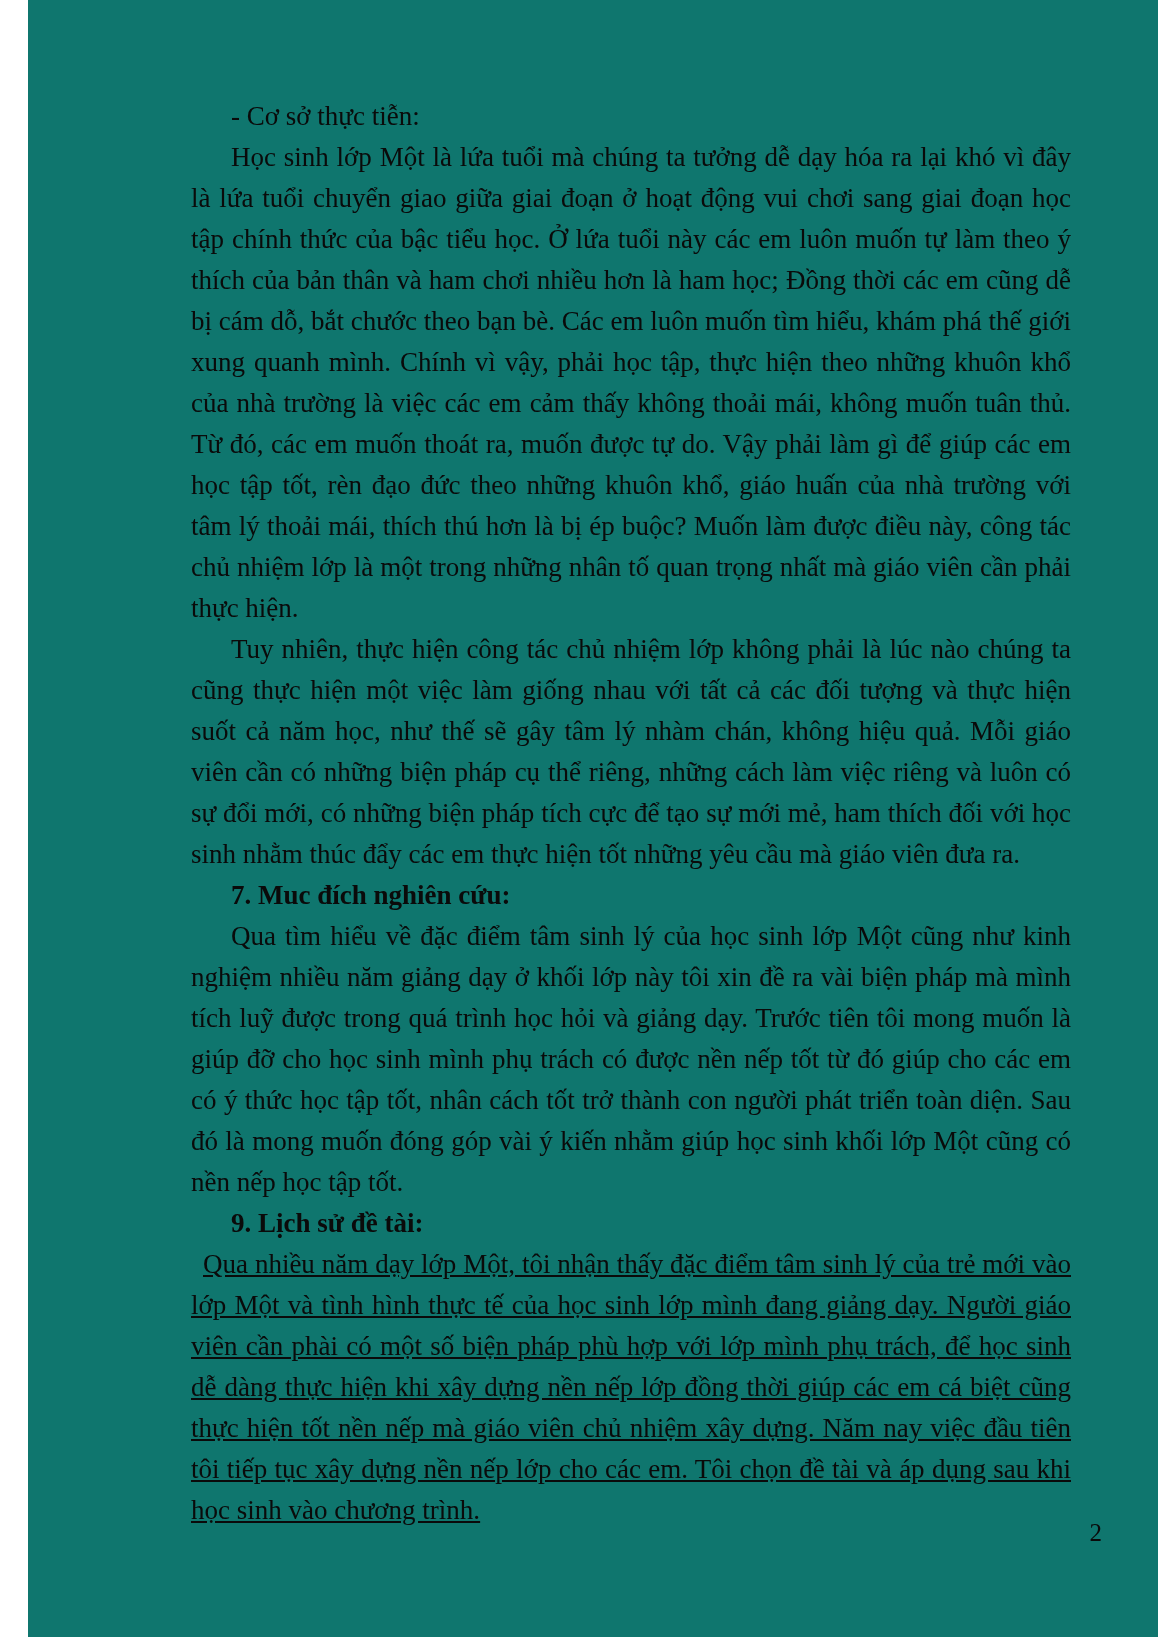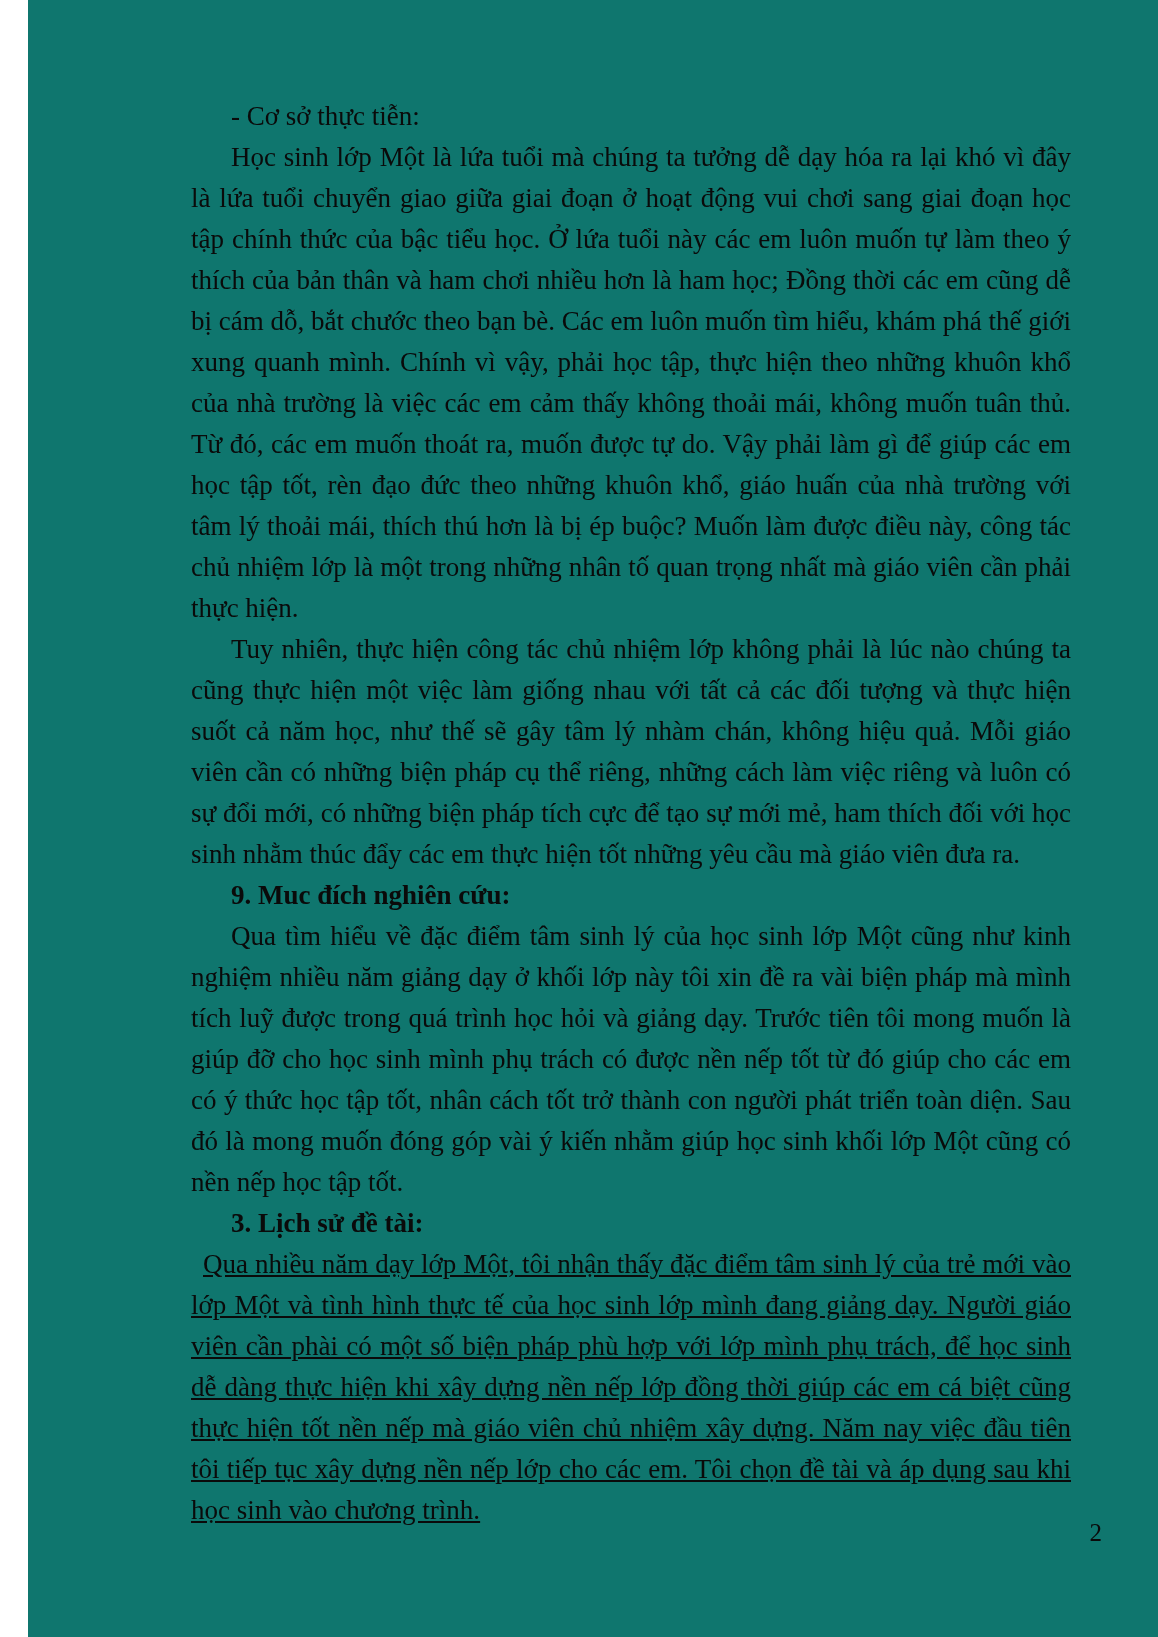--- a/index.html
+++ b/index.html
@@ -52,19 +52,19 @@
   }
 </style>
 </head>
 <body>
 
 <div class="page">
   <div class="doc-body">
       <p class="block paragraph">- Cơ sở thực tiễn:</p>
       <p class="block paragraph">Học sinh lớp Một là lứa tuổi mà chúng ta tưởng dễ dạy hóa ra lại khó vì đây là lứa tuổi chuyển giao giữa giai đoạn ở hoạt động vui chơi sang giai đoạn học tập chính thức của bậc tiểu học. Ở lứa tuổi này các em luôn muốn tự làm theo ý thích của bản thân và ham chơi nhiều hơn là ham học; Đồng thời các em cũng dễ bị cám dỗ, bắt chước theo bạn bè. Các em luôn muốn tìm hiểu, khám phá thế giới xung quanh mình. Chính vì vậy, phải học tập, thực hiện theo những khuôn khổ của nhà trường là việc các em cảm thấy không thoải mái, không muốn tuân thủ. Từ đó, các em muốn thoát ra, muốn được tự do. Vậy phải làm gì để giúp các em học tập tốt, rèn đạo đức theo những khuôn khổ, giáo huấn của nhà trường với tâm lý thoải mái, thích thú hơn là bị ép buộc? Muốn làm được điều này, công tác chủ nhiệm lớp là một trong những nhân tố quan trọng nhất mà giáo viên cần phải thực hiện.</p>
       <p class="block paragraph">Tuy nhiên, thực hiện công tác chủ nhiệm lớp không phải là lúc nào chúng ta cũng thực hiện một việc làm giống nhau với tất cả các đối tượng và thực hiện suốt cả năm học, như thế sẽ gây tâm lý nhàm chán, không hiệu quả. Mỗi giáo viên cần có những biện pháp cụ thể riêng, những cách làm việc riêng và luôn có sự đổi mới, có những biện pháp tích cực để tạo sự mới mẻ, ham thích đối với học sinh nhằm thúc đẩy các em thực hiện tốt những yêu cầu mà giáo viên đưa ra.</p>
-      <p class="block heading">9. Muc đích nghiên cứu:</p>
+      <p class="block heading">7. Muc đích nghiên cứu:</p>
       <p class="block paragraph">Qua tìm hiểu về đặc điểm tâm sinh lý của học sinh lớp Một cũng như kinh nghiệm nhiều năm giảng dạy ở khối lớp này tôi xin đề ra vài biện pháp mà mình tích luỹ được trong quá trình học hỏi và giảng dạy. Trước tiên tôi mong muốn là giúp đỡ cho học sinh mình phụ trách có được nền nếp tốt từ đó giúp cho các em có ý thức học tập tốt, nhân cách tốt trở thành con người phát triển toàn diện. Sau đó là mong muốn đóng góp vài ý kiến nhằm giúp học sinh khối lớp Một cũng có nền nếp học tập tốt.</p>
-      <p class="block heading">3. Lịch sử đề tài:</p>
+      <p class="block heading">9. Lịch sử đề tài:</p>
       <p class="block paragraph indent-small">Qua nhiều năm dạy lớp Một, tôi nhận thấy đặc điểm tâm sinh lý của trẻ mới vào lớp Một và tình hình thực tế của học sinh lớp mình đang giảng dạy. Người giáo viên cần phài có một số biện pháp phù hợp với lớp mình phụ trách, để học sinh dễ dàng thực hiện khi xây dựng nền nếp lớp đồng thời giúp các em cá biệt cũng thực hiện tốt nền nếp mà giáo viên chủ nhiệm xây dựng. Năm nay việc đầu tiên tôi tiếp tục xây dựng nền nếp lớp cho các em. Tôi chọn đề tài và áp dụng sau khi học sinh vào chương trình.</p>
     </div>
   <div class="page-number">2</div>
 </div>
 
 </body></html>

